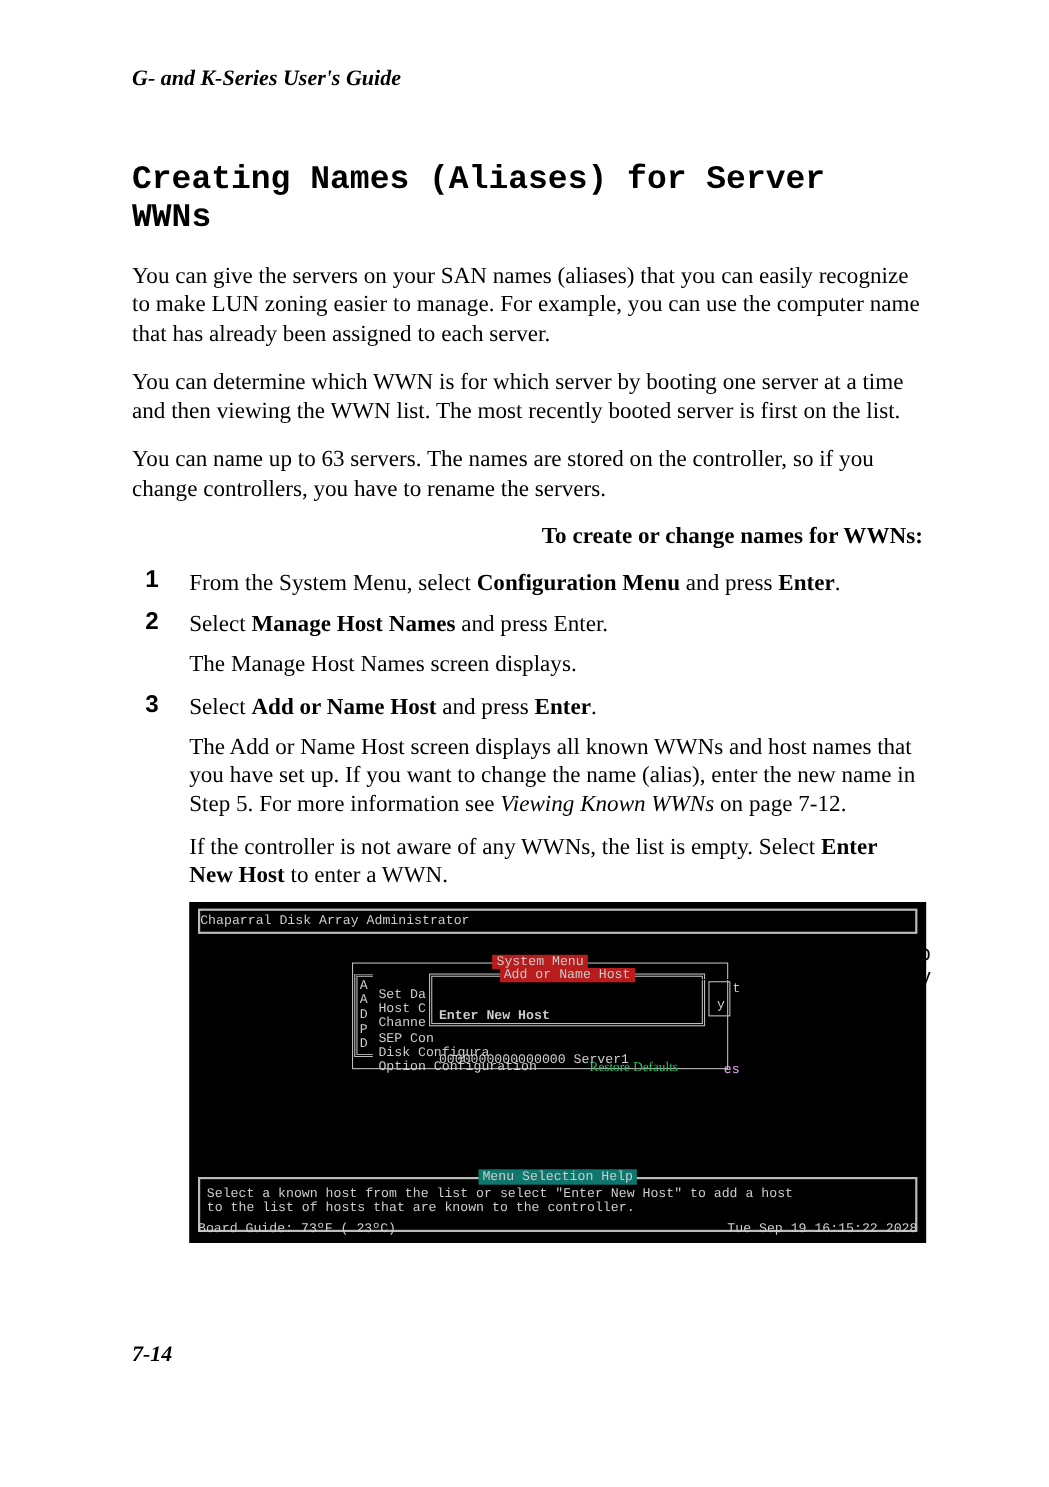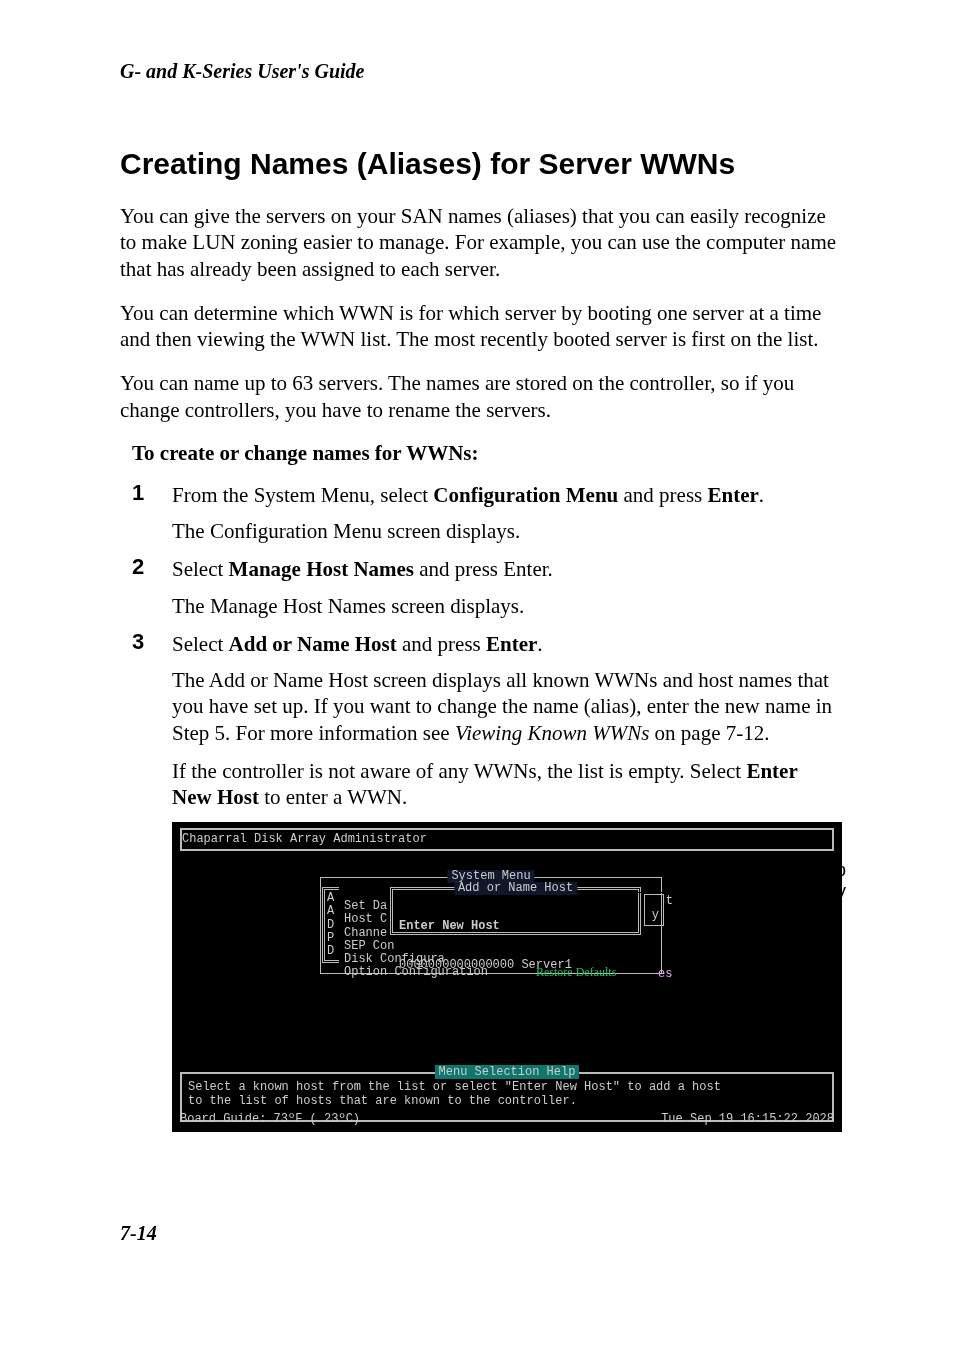--- a/index.html
+++ b/index.html
@@ -14,34 +14,35 @@
     padding: 60px 115px 60px 120px;
     box-sizing: border-box;
   }
   .running-head {
     font-style: italic;
     font-weight: bold;
     font-size: 20px;
     margin-bottom: 64px;
   }
   .section-title {
-    font-family: Liberation Sans, sans-serif;
+    font-family: Liberation Mono, monospace;
     font-weight: bold;
     font-size: 30px;
     margin: 0 0 22px 0;
   }
   .body-para {
     font-size: 21px;
     line-height: 1.25;
     margin: 0 0 18px 0;
   }
   .proc-head {
     font-size: 21px;
     font-weight: bold;
-    margin: 0 0 16px 12px;
+    margin: 0 0 16px 0;
+    text-align: right;
   }
   ol.steps {
     list-style: none;
     padding: 0;
     margin: 0;
     counter-reset: step;
   }
   ol.steps > li {
     counter-increment: step;
     position: relative;
@@ -100,21 +101,21 @@
     position: absolute;
     border: 1px solid #bbb;
     color: #ccc;
   }
   .term-box.double { border: 3px double #bbb; }
   .term-box .box-label {
     position: absolute;
     top: -8px;
     left: 50%;
     transform: translateX(-50%);
-    background: #0f172a;
+    background: #b91c1c;
     padding: 0 4px;
     white-space: nowrap;
   }
   .term-box .box-content {
     padding: 4px 6px;
     white-space: pre;
   }
   .help-box {
     border: 2px double #bbb;
     margin-top: 70px;
@@ -171,21 +172,20 @@
   <p class="body-para">You can determine which WWN is for which server by booting one server at a time and then viewing the WWN list. The most recently booted server is first on the list.</p>
   <p class="body-para">You can name up to 63 servers. The names are stored on the controller, so if you change controllers, you have to rename the servers.</p>
 
   <p class="proc-head">To create or change names for WWNs:</p>
 
   <ol class="steps">
     <li>
       <div class="step-main">
         <span>From the System Menu, select </span><span class="bold">Configuration Menu</span><span> and press </span><span class="bold">Enter</span><span>.</span>
       </div>
-      <div class="step-sub">The Configuration Menu screen displays.</div>
     </li>
     <li>
       <div class="step-main">
         <span>Select </span><span class="bold">Manage Host Names</span><span> and press Enter.</span>
       </div>
       <div class="step-sub">The Manage Host Names screen displays.</div>
     </li>
     <li>
       <div class="step-main">
         <span>Select </span><span class="bold">Add or Name Host</span><span> and press </span><span class="bold">Enter</span><span>.</span>

